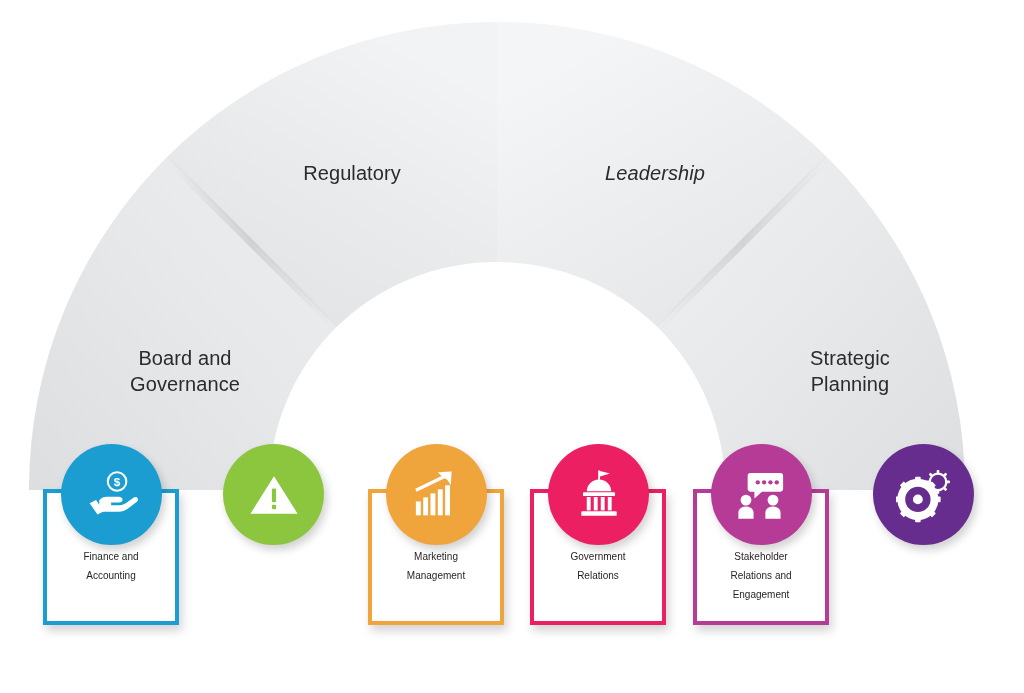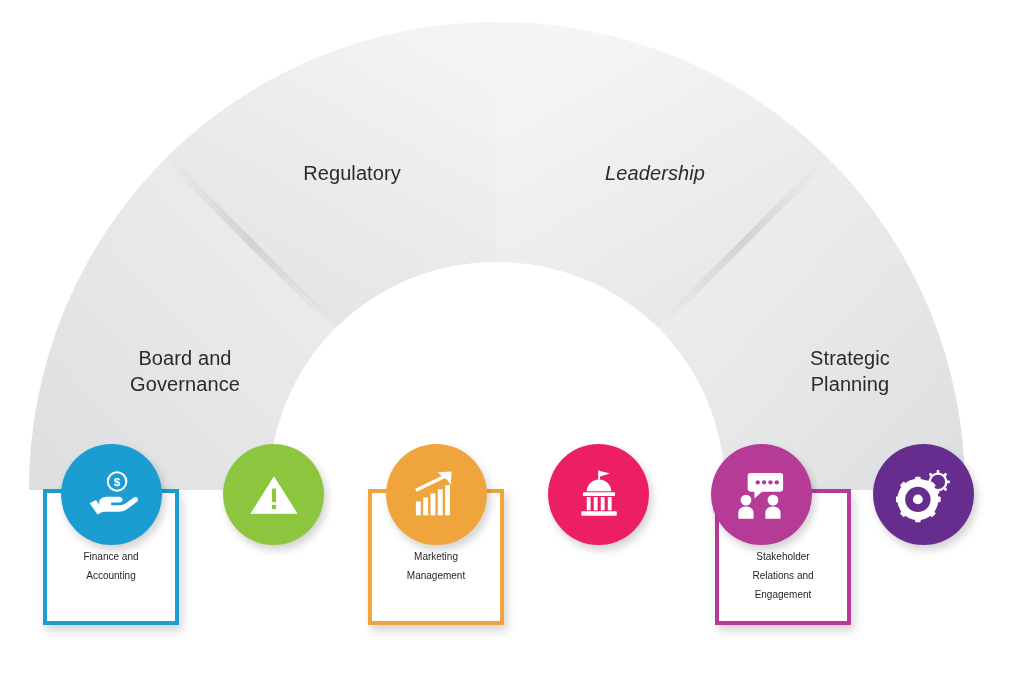--- a/index.html
+++ b/index.html
@@ -146,34 +146,38 @@
         <svg width="52" height="52" viewBox="0 0 64 64">
         <rect fill="#ffffff" x="6" y="40" width="6" height="17"></rect>
         <rect fill="#ffffff" x="15" y="35" width="6" height="22"></rect>
         <rect fill="#ffffff" x="24" y="30" width="6" height="27"></rect>
         <rect fill="#ffffff" x="33" y="25" width="6" height="32"></rect>
         <rect fill="#ffffff" x="42" y="20" width="6" height="37"></rect>
         <path fill="#ffffff" d="M7 28 L44 10 L42.2 6.4 L5.2 24.4 Z"></path>
         <path fill="#ffffff" d="M33 4 L50 3 L49 20 L44.6 13.2 L38.5 9.6 Z"></path>
       </svg>
       </div>
+      <div class="card" style="left: 530px; top: 489px; border-color: rgb(236, 31, 99);">
+        <div class="card-text">Government
+Relations</div>
+      </div>
       <div class="badge" style="background: rgb(236, 31, 99); left: 548px; top: 444px;">
         <svg width="54" height="54" viewBox="0 0 64 64">
         <rect fill="#ffffff" x="31" y="3" width="2.2" height="11"></rect>
         <path fill="#ffffff" d="M33.2 3.6 L45 6.6 L33.2 10.2 Z"></path>
         <path fill="#ffffff" d="M32 13.5c-8 0-14.5 6.3-14.5 14.1h29C46.5 19.8 40 13.5 32 13.5z"></path>
         <rect fill="#ffffff" x="13" y="28.6" width="38" height="4.6" rx="1"></rect>
         <rect fill="#ffffff" x="17.5" y="34.4" width="4.6" height="15.8"></rect>
         <rect fill="#ffffff" x="25.8" y="34.4" width="4.6" height="15.8"></rect>
         <rect fill="#ffffff" x="34.1" y="34.4" width="4.6" height="15.8"></rect>
         <rect fill="#ffffff" x="42.4" y="34.4" width="4.6" height="15.8"></rect>
         <rect fill="#ffffff" x="11" y="51.4" width="42" height="5.2" rx="1"></rect>
       </svg>
       </div>
-      <div class="card" style="left: 693px; top: 489px; border-color: rgb(182, 59, 150); margin-left: 22px;">
+      <div class="card" style="left: 693px; top: 489px; border-color: rgb(182, 59, 150);">
         <div class="card-text">Stakeholder
 Relations and
 Engagement</div>
       </div>
       <div class="badge" style="background: rgb(182, 59, 150); left: 711px; top: 444px;">
         <svg width="54" height="54" viewBox="0 0 64 64">
         <path fill="#ffffff" d="M18 6h36c1.7 0 3 1.3 3 3v16c0 1.7-1.3 3-3 3H32l-9 8v-8h-5c-1.7 0-3-1.3-3-3V9c0-1.7 1.3-3 3-3z"></path>
         <circle cx="27" cy="17" r="2.6" fill="#b63b96"></circle>
         <circle cx="34.5" cy="17" r="2.6" fill="#b63b96"></circle>
         <circle cx="42" cy="17" r="2.6" fill="#b63b96"></circle>

